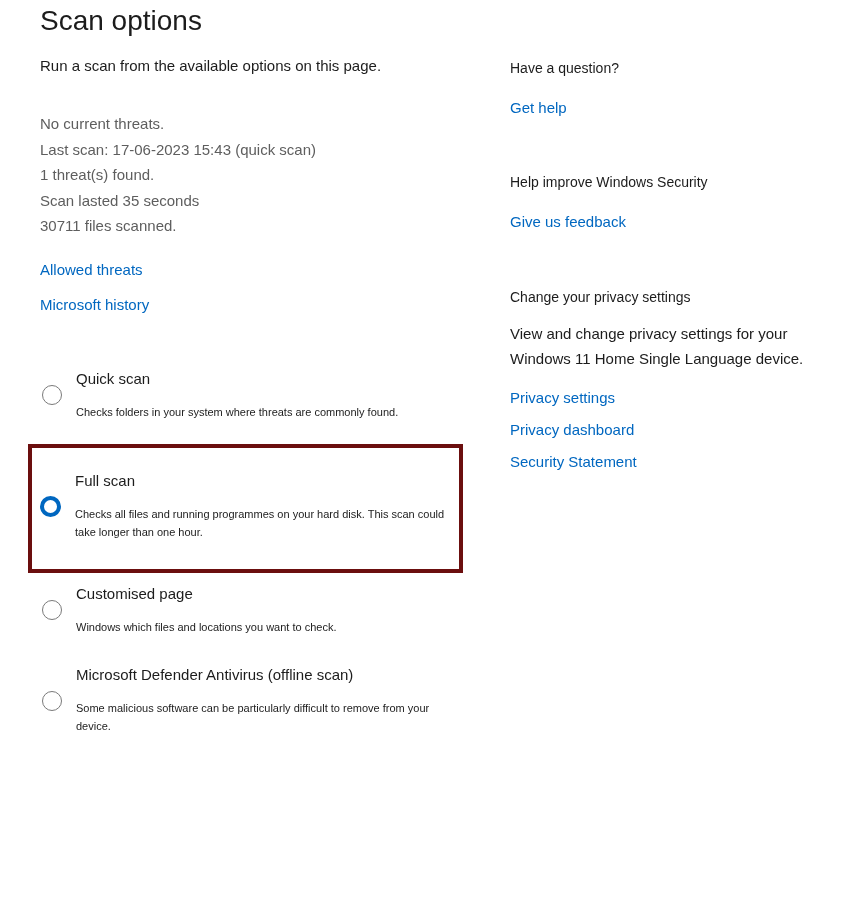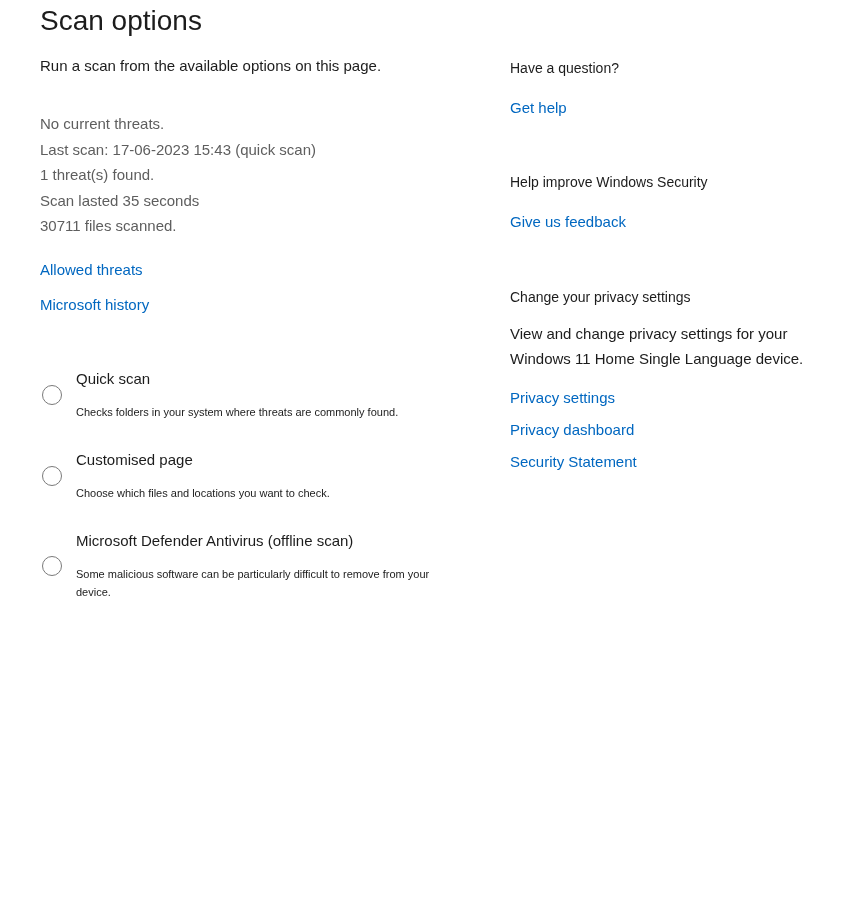--- a/index.html
+++ b/index.html
@@ -163,26 +163,33 @@
     <div class="options-list">
 
       <div class="option">
         <div class="radio"></div>
         <div class="option-body">
           <div class="option-label">Quick scan</div>
           <div class="option-desc">Checks folders in your system where threats are commonly found.</div>
         </div>
       </div>
 
+      <div class="option highlighted">
+        <div class="radio selected"></div>
+        <div class="option-body">
+          <div class="option-label">Full scan</div>
+          <div class="option-desc">Checks all files and running programmes on your hard disk. This scan could take longer than one hour.</div>
+        </div>
+      </div>
 
       <div class="option">
         <div class="radio"></div>
         <div class="option-body">
           <div class="option-label">Customised page</div>
-          <div class="option-desc">Choose which files and locations you want to check.</div>
+          <div class="option-desc">Windows which files and locations you want to check.</div>
         </div>
       </div>
 
       <div class="option">
         <div class="radio"></div>
         <div class="option-body">
           <div class="option-label">Microsoft Defender Antivirus (offline scan)</div>
           <div class="option-desc">Some malicious software can be particularly difficult to remove from your device.</div>
         </div>
       </div>

